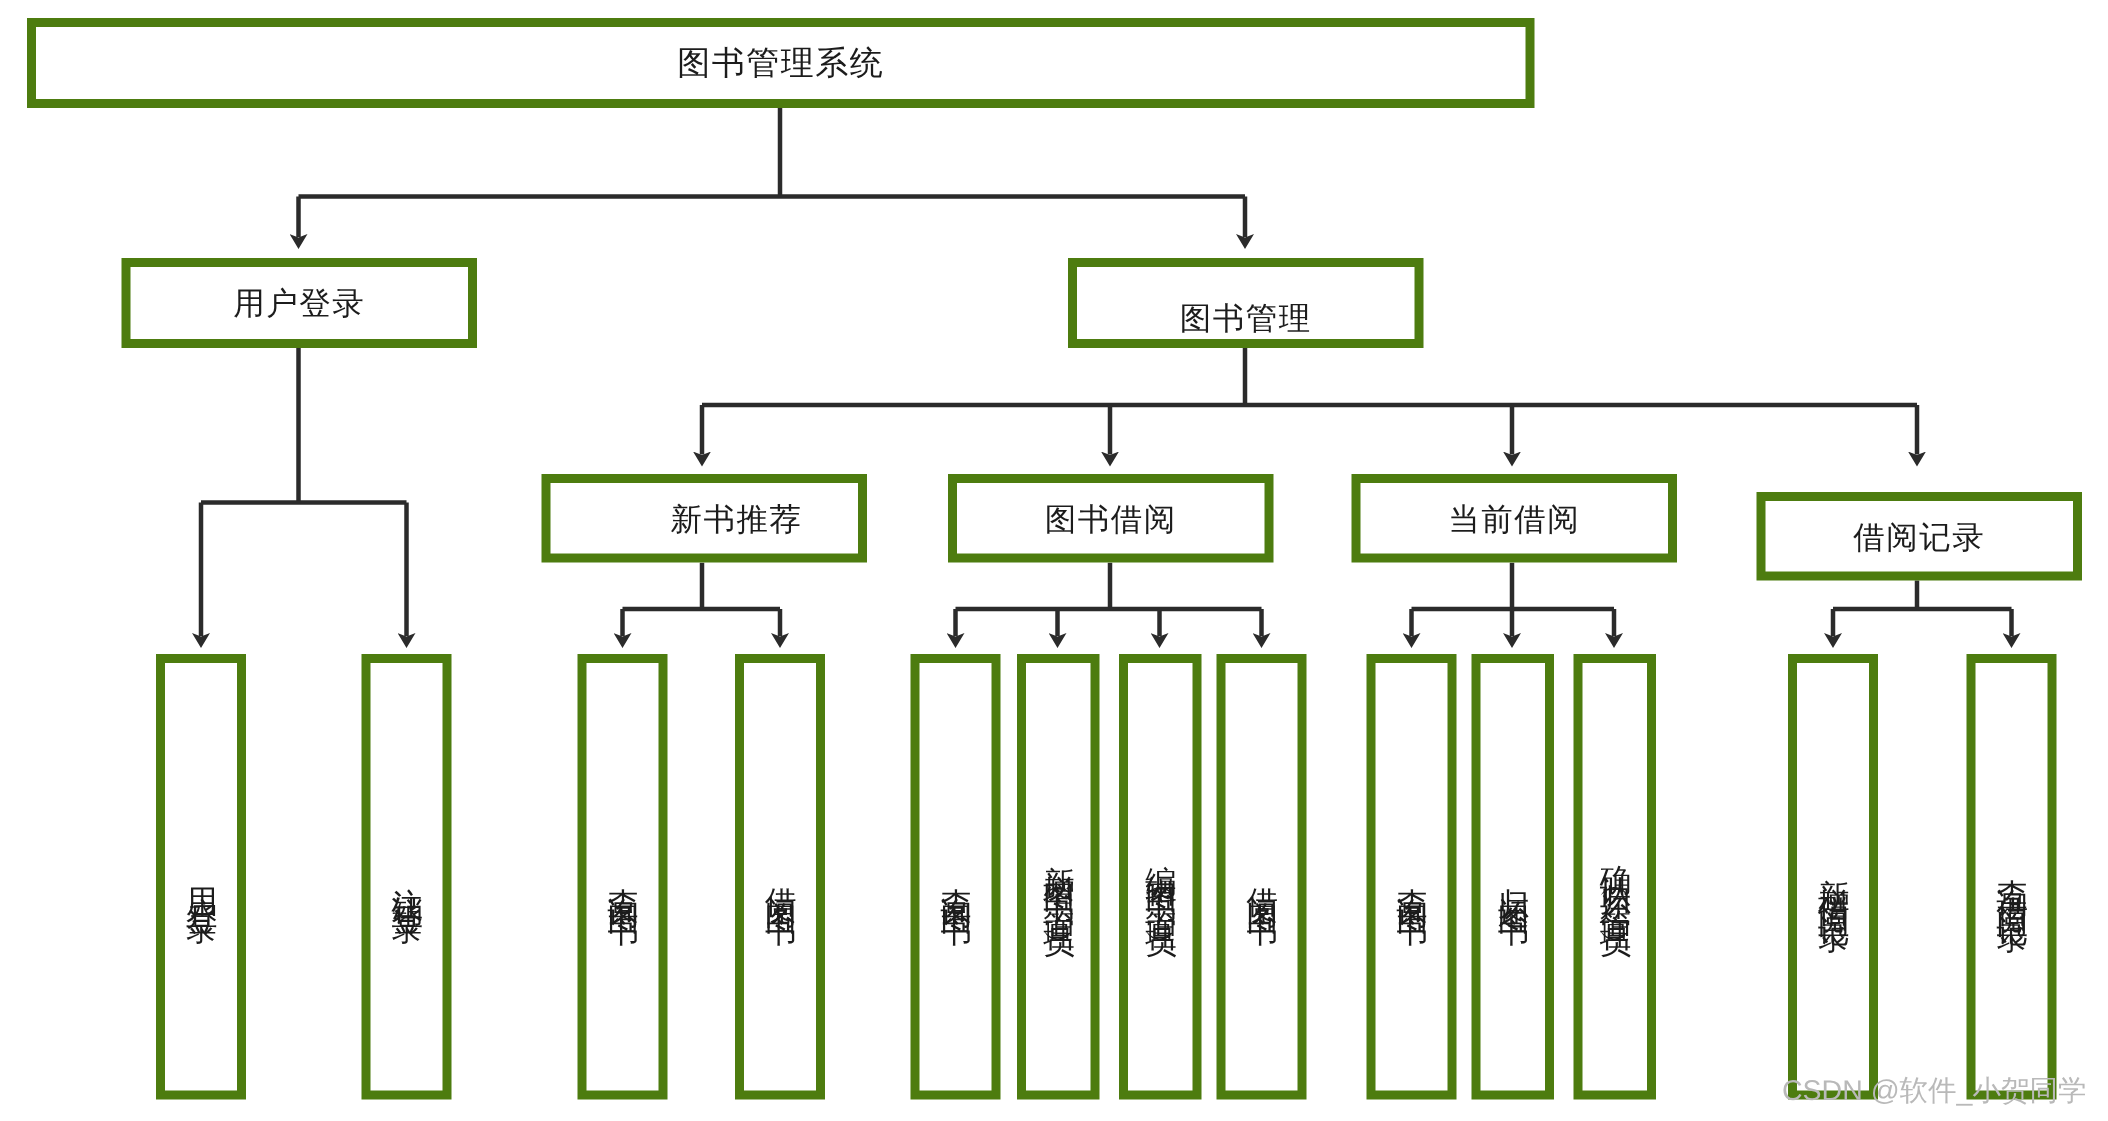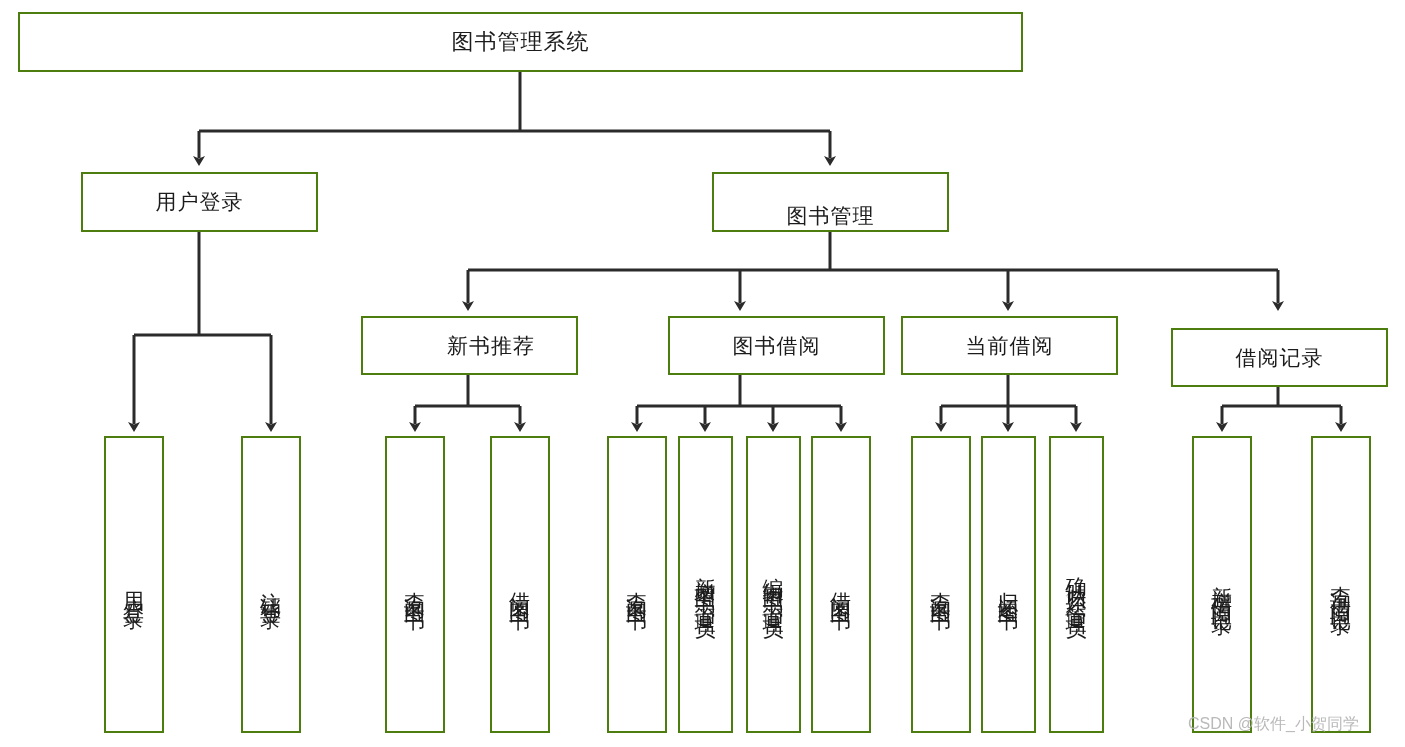--- a/index.html
+++ b/index.html
@@ -13,21 +13,21 @@
   #canvas {
     position: relative;
     width: 1405px;
     height: 747px;
     background: #ffffff;
     overflow: hidden;
   }
   .node {
     position: absolute;
     box-sizing: border-box;
-    border: 2px solid #4d7c0f;
+    border: 6px solid #4d7c0f;
     background: #ffffff;
     display: flex;
     align-items: center;
     justify-content: center;
     color: #1c1c1c;
   }
   .node.horiz {
     font-size: 21px;
     letter-spacing: 1px;
   }
@@ -50,21 +50,21 @@
   svg.links {
     position: absolute;
     left: 0;
     top: 0;
     width: 1405px;
     height: 747px;
     pointer-events: none;
   }
   .watermark {
     position: absolute;
-    font-size: 16px;
+    font-size: 19px;
     color: #b9b9b9;
     white-space: nowrap;
     left: 1188px;
     top: 714px;
   }
 </style>
 </head>
 <body>
 
 <div id="canvas">
@@ -126,21 +126,21 @@
   <div class="node horiz" style="left:81px; top:172px; width:237px; height:60px;">
     <span class="txt">用户登录</span>
   </div>
   <div class="node horiz" style="left:712px; top:172px; width:237px; height:60px;align-items:flex-end;">
     <span class="txt">图书管理</span>
   </div>
 
   <div class="node horiz" style="left:361px; top:316px; width:217px; height:59px;padding-left:43px;">
     <span class="txt">新书推荐</span>
   </div>
-  <div class="node horiz" style="left:632px; top:316px; width:217px; height:59px;margin-left:36px;">
+  <div class="node horiz" style="left:632px; top:316px; width:217px; height:59px;">
     <span class="txt">图书借阅</span>
   </div>
   <div class="node horiz" style="left:901px; top:316px; width:217px; height:59px;">
     <span class="txt">当前借阅</span>
   </div>
   <div class="node horiz" style="left:1171px; top:328px; width:217px; height:59px;font-family:Liberation Serif, serif;">
     <span class="txt">借阅记录</span>
   </div>
 
   <div class="node vert" style="left:104px; top:436px; width:60px; height:297px;">

